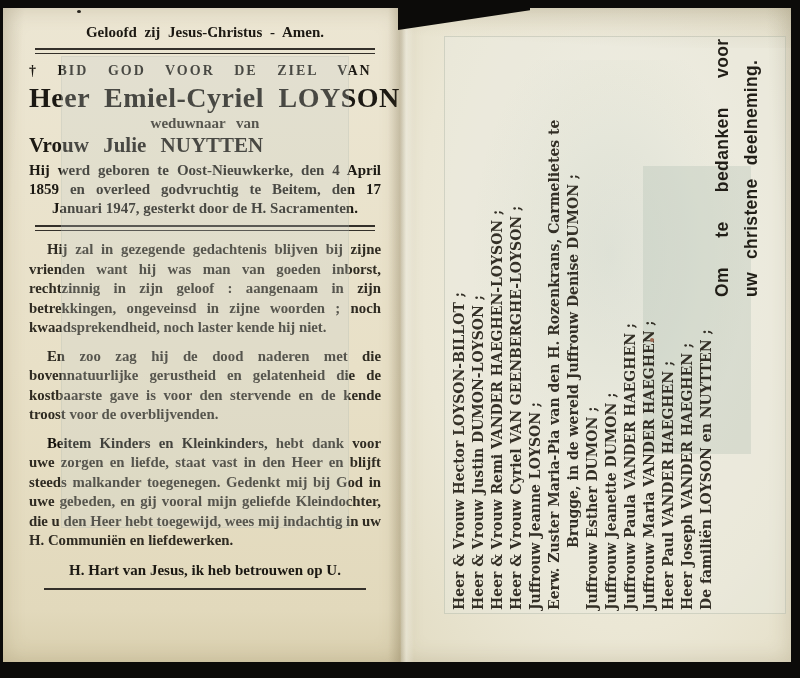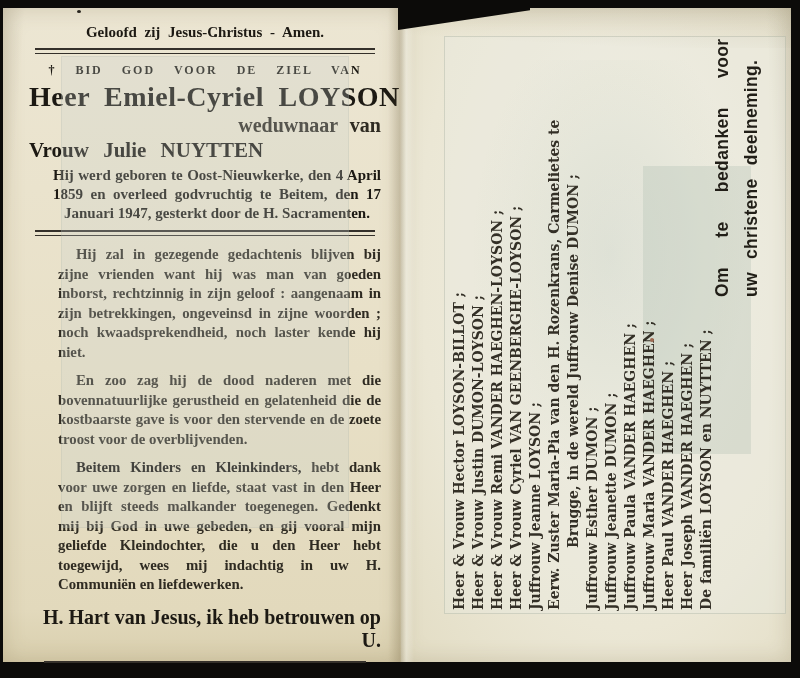--- a/index.html
+++ b/index.html
@@ -35,32 +35,32 @@
     background:rgba(232,236,227,.30);border:1px solid rgba(150,158,142,.30);}
   .ghost-photo{position:absolute;left:643px;top:166px;width:108px;height:288px;
     background:rgba(172,188,176,.30);}
   .ghost-haze{position:absolute;left:470px;top:60px;width:280px;height:430px;
     background:radial-gradient(ellipse at 50% 45%,rgba(165,182,168,.22),rgba(0,0,0,0) 70%);}
   .speck{position:absolute;border-radius:50%;background:#26231c;}
   
   .hdr{text-align:center;font-weight:bold;font-size:15px;word-spacing:4px;color:var(--ink-dark);margin-top:4px;}
   .rule-double{height:6px;border-top:2px solid var(--rule);border-bottom:1px solid var(--rule);
     width:340px;margin:7px auto 0;}
-  .dedication{text-align:center;font-weight:bold;font-size:12px;letter-spacing:2px;word-spacing:14px;
+  .dedication{font-weight:bold;font-size:14px;letter-spacing:2px;word-spacing:14px;
     color:var(--ink-dark);margin-top:9px;white-space:nowrap;}
   .deceased{text-align:center;font-weight:bold;font-size:28px;word-spacing:7px;letter-spacing:.5px;
     color:var(--ink-dark);margin-top:3px;white-space:nowrap;}
-  .relation{text-align:right;font-weight:bold;font-size:20px;word-spacing:7px;margin-top:1px;}
+  .relation{text-align:center;font-weight:bold;font-size:15px;word-spacing:7px;margin-top:1px;}
   .spouse{font-weight:bold;font-size:21px;word-spacing:9px;color:var(--ink-dark);margin-top:1px;}
   .vitals{font-weight:bold;font-size:15px;line-height:19px;text-align:justify;text-align-last:center;
-    margin-top:3px;color:var(--ink-dark);margin-left:24px;}
+    margin-top:3px;color:var(--ink-dark);}
   .para{font-weight:bold;font-size:14.8px;line-height:19.5px;text-align:justify;text-indent:18px;
-    margin-top:9px;color:var(--ink);margin-left:29px;}
+    margin-top:9px;color:var(--ink);}
   .para .lead{color:#14110c;}
-  .prayer{text-align:right;font-weight:bold;font-size:20px;margin-top:11px;color:var(--ink-dark);}
+  .prayer{text-align:center;font-weight:bold;font-size:15px;margin-top:11px;color:var(--ink-dark);}
   .printer-rule{height:0;border-top:2px solid var(--rule);width:322px;margin:9px auto 0;}
   
   .mourners{position:absolute;left:303px;top:197px;width:560px;height:266px;transform:rotate(-90deg);
     font-family:"DejaVu Serif",serif;font-weight:bold;color:#332f26;}
   .mourner-line{font-size:14px;line-height:19px;white-space:nowrap;}
   .mourner-line.indent{padding-left:62px;}
   .thanks{position:absolute;left:608px;top:136px;width:260px;height:62px;transform:rotate(-90deg);
     font-family:"Liberation Sans",sans-serif;font-weight:bold;color:#211e17;}
   .thanks-line1{font-size:17.5px;line-height:30px;word-spacing:24px;letter-spacing:.4px;white-space:nowrap;}
   .thanks-line2{font-size:17.5px;line-height:28px;word-spacing:8px;letter-spacing:.3px;white-space:nowrap;}
@@ -76,21 +76,21 @@
     <div class="ghost-left"></div>
     <div class="hdr">Geloofd zij Jesus-Christus - Amen.</div>
     <div class="rule-double"></div>
     <div class="dedication">†  BID  GOD  VOOR  DE  ZIEL  VAN</div>
     <div class="deceased">Heer Emiel-Cyriel LOYSON</div>
     <div class="relation">weduwnaar van</div>
     <div class="spouse">Vrouw Julie NUYTTEN</div>
     <div class="vitals">Hij werd geboren te Oost-Nieuwkerke, den 4 April 1859 en overleed godvruchtig te Beitem, den 17 Januari 1947, gesterkt door de H. Sacramenten.</div>
     <div class="rule-double"></div>
     <p class="para">Hij zal in gezegende gedachtenis blijven bij zijne vrienden want hij was man van goeden inborst, rechtzinnig in zijn geloof : aangenaam in zijn betrekkingen, ongeveinsd in zijne woorden ; noch kwaadsprekendheid, noch laster kende hij niet.</p>
-    <p class="para">En zoo zag hij de dood naderen met die bovennatuurlijke gerustheid en gelatenheid die de kostbaarste gave is voor den stervende en de zoete troost voor de overblijvenden.</p>
+    <p class="para">En zoo zag hij de dood naderen met die bovennatuurlijke gerustheid en gelatenheid die de kostbaarste gave is voor den stervende en de kende troost voor de overblijvenden.</p>
     <p class="para"><span class="lead">Beitem Kinders en Kleinkinders,</span><span> hebt dank voor uwe zorgen en liefde, staat vast in den Heer en blijft steeds malkander toegenegen. Gedenkt mij bij God in uwe gebeden, en gij vooral mijn geliefde Kleindochter, die u den Heer hebt toegewijd, wees mij indachtig in uw H. Communiën en liefdewerken.</span></p>
     <div class="prayer">H. Hart van Jesus, ik heb betrouwen op U.</div>
     <div class="printer-rule"></div>
 
   </div>
 
   <div class="page page-right"></div>
   <div class="ghost-frame"></div>
   <div class="ghost-haze"></div>
   <div class="ghost-photo"></div>

